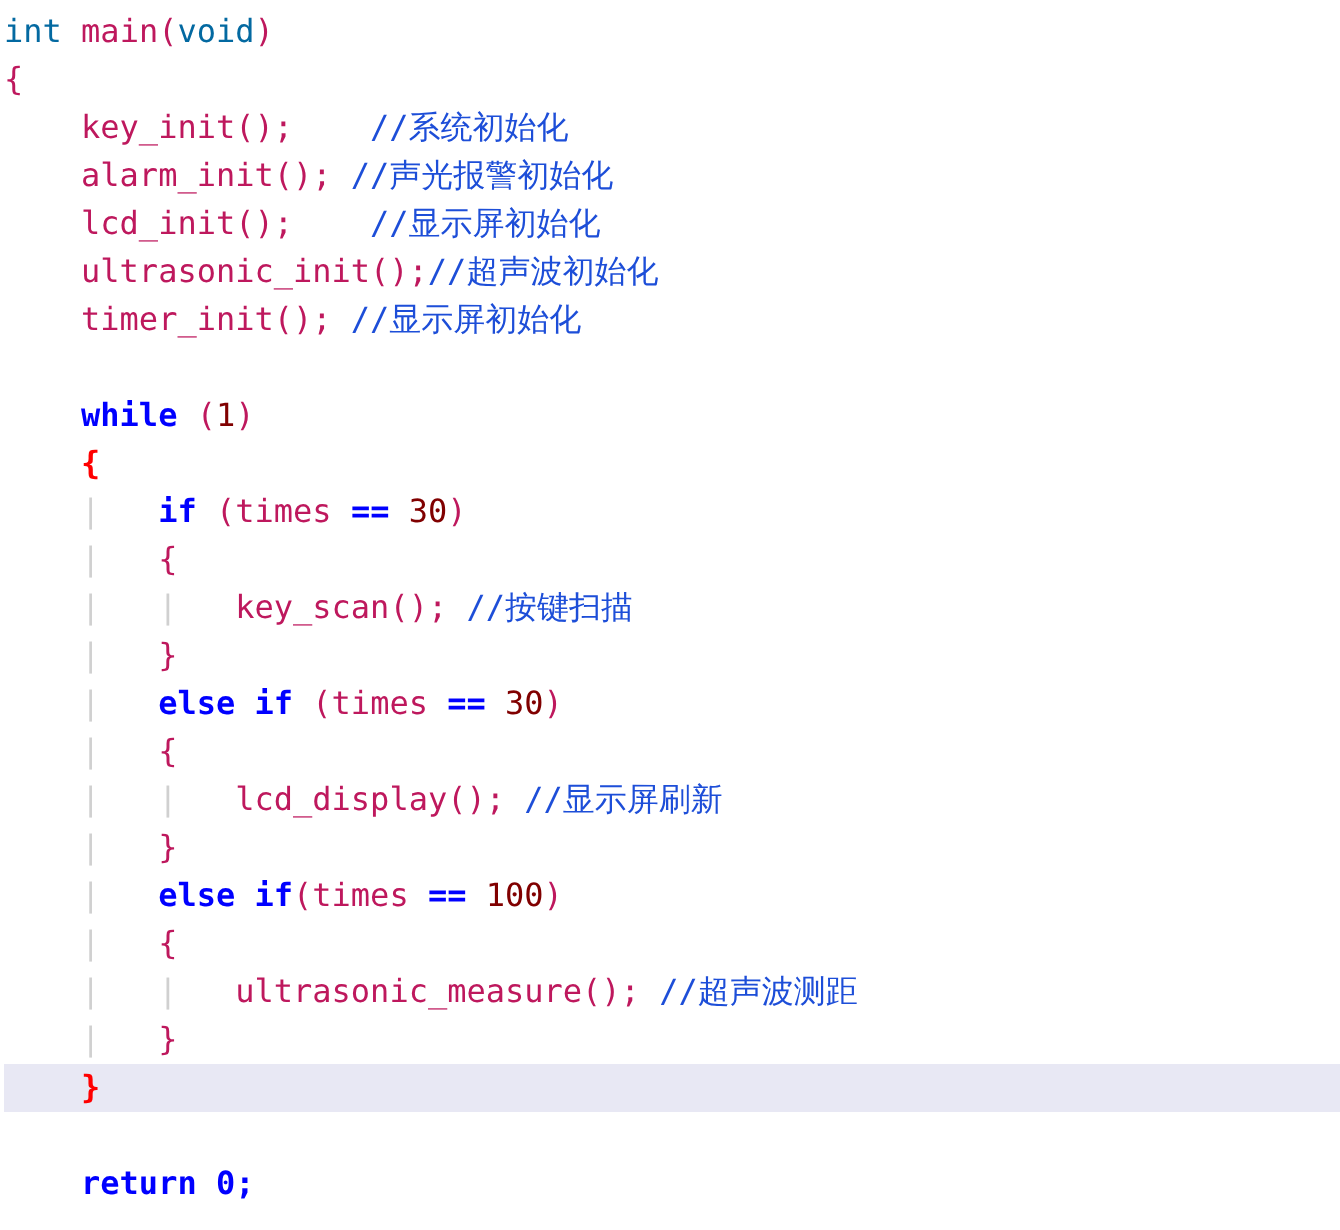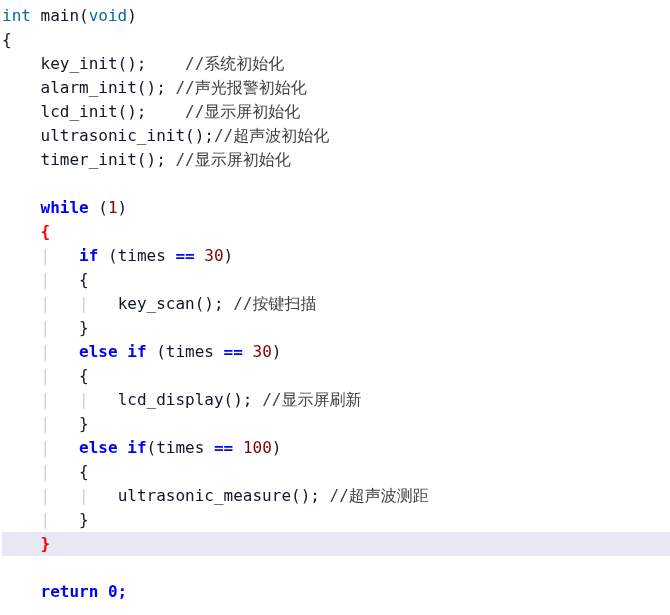--- a/index.html
+++ b/index.html
@@ -14,23 +14,23 @@
     overflow: hidden;
   }
   pre.code {
     margin: 0;
     padding: 4px 0 0 2px;
     white-space: pre;
   }
   .kw   { color: #0000ff; font-weight: bold; text-align: center; }   
   .type { color: #0369a1; }                       
   .num  { color: #800000; }                       
-  .cmt  { color: #404040; }                       
+  .cmt  { color: #1d4ed8; }                       
   .br-red { color: #ff0000; font-weight: bold; }  
-  .ident, .punct, .fn { color: #0f172a; }
+  .ident, .punct, .fn { color: #be185d; }
   .guide { color: #d0d0d0; }                      
   .hl { background: #e8e8f4; display: inline-block; width: 100%; }
 </style>
 </head>
 <body>
 
 <pre class="code"><span><span class="type">int</span> <span class="fn">main</span><span class="punct">(</span><span class="type">void</span><span class="punct">)</span></span>
 <span class="punct">{</span>
     <span class="ident">key_init();</span><span>    </span><span class="cmt">//系统初始化</span>
     <span class="ident">alarm_init();</span><span> </span><span class="cmt">//声光报警初始化</span>

